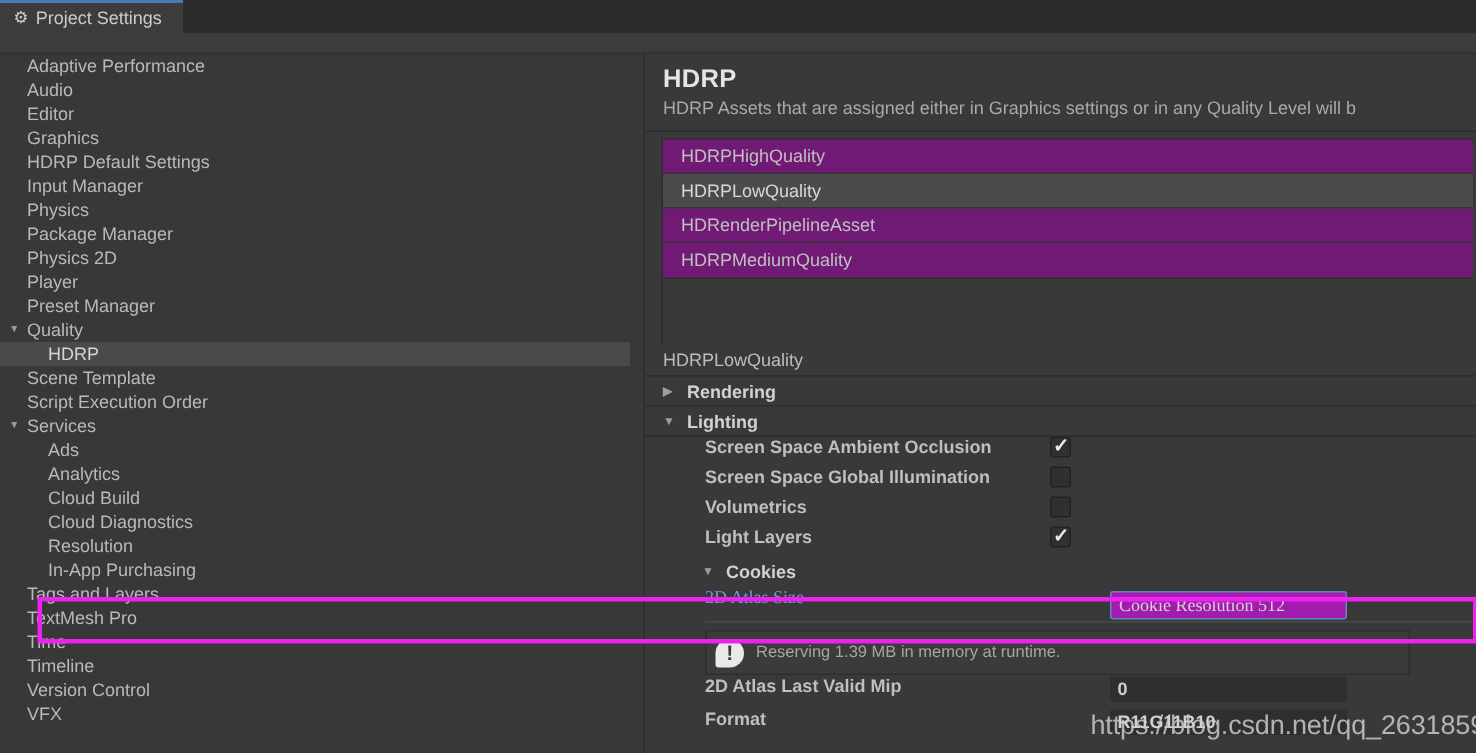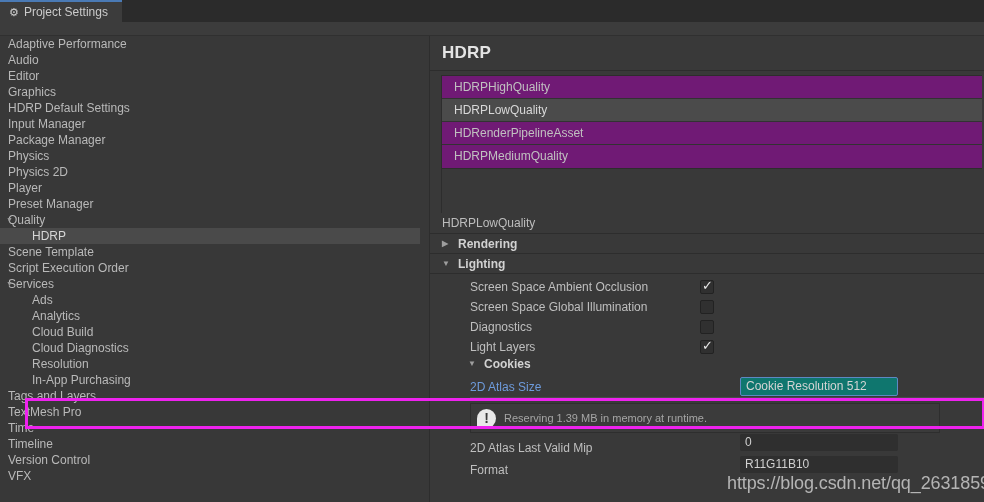--- a/index.html
+++ b/index.html
@@ -75,21 +75,21 @@
     width: 420px;
     height: 466px;
     background: #383838;
     overflow: hidden;
   }
   .side-item {
     height: 16px;
     line-height: 16px;
     font-size: 12px;
     color: #b9b9b9;
-    padding-left: 8px;
+    padding-left: 18px;
     white-space: nowrap;
     position: relative;
     box-sizing: border-box;
   }
   .side-item.child { padding-left: 32px; }
   .side-item.selected {
     background: #4a4a4a;
     color: #d6d6d6;
   }
   .side-item .arrow {
@@ -208,22 +208,23 @@
   }
   .foldout.sub {
     padding-left: 54px;
     border-bottom: none;
   }
   .foldout.sub .tri { left: 38px; }
 
   .prop-row {
     height: 20px;
     display: flex;
-    align-items: flex-end;
-    position: relative;
+    align-items: flex-start;
+    position: relative;
+    font-weight: bold;
   }
   .prop-label {
     font-size: 12px;
     color: #bfbfbf;
     padding-left: 40px;
     white-space: nowrap;
     width: 270px;
     box-sizing: border-box;
   }
   .prop-label.indent2 { padding-left: 40px; }
@@ -257,40 +258,41 @@
     height: 31px;
     border: 3px solid #ee22ee;
     box-sizing: border-box;
     pointer-events: none;
     z-index: 30;
   }
 
   .atlas-row {
     height: 25px;
     display: flex;
-    align-items: center;
-    position: relative;
+    align-items: flex-start;
+    position: relative;
+    font-family: Liberation Serif, serif;
   }
   .atlas-underline {
     position: absolute;
     left: 40px;
     right: 0;
     bottom: 1px;
     height: 1px;
     background: #4b4b4b;
   }
 
   .dropdown {
     position: absolute;
     left: 310px;
     top: 3px;
     width: 158px;
     height: 19px;
     line-height: 17px;
-    background: #0f766e;
+    background: #a21caf;
     border: 1px solid #5d88c4;
     box-sizing: border-box;
     color: #d4d4d4;
     font-size: 12px;
     padding-left: 5px;
     white-space: nowrap;
     border-radius: 2px;
   }
 
   
@@ -372,22 +374,22 @@
   <div class="toolstrip"></div>
 
   <div class="sidebar">
     <div id="sidebar-list">
         <div class="side-item"><span>Adaptive Performance</span></div>
         <div class="side-item"><span>Audio</span></div>
         <div class="side-item"><span>Editor</span></div>
         <div class="side-item"><span>Graphics</span></div>
         <div class="side-item"><span>HDRP Default Settings</span></div>
         <div class="side-item"><span>Input Manager</span></div>
+        <div class="side-item"><span>Physics</span></div>
         <div class="side-item"><span>Package Manager</span></div>
-        <div class="side-item"><span>Physics</span></div>
         <div class="side-item"><span>Physics 2D</span></div>
         <div class="side-item"><span>Player</span></div>
         <div class="side-item"><span>Preset Manager</span></div>
         <div class="side-item"><span class="arrow">▼</span><span>Quality</span></div>
         <div class="side-item child selected"><span>HDRP</span></div>
         <div class="side-item"><span>Scene Template</span></div>
         <div class="side-item"><span>Script Execution Order</span></div>
         <div class="side-item"><span class="arrow">▼</span><span>Services</span></div>
         <div class="side-item child"><span>Ads</span></div>
         <div class="side-item child"><span>Analytics</span></div>
@@ -404,20 +406,21 @@
       </div>
   </div>
 
   <div class="split2"></div>
   <div class="split"></div>
 
   <div class="main">
 
     <div class="main-header">
       <div class="main-title">HDRP</div>
+      <div class="main-subtitle">HDRP Assets that are assigned either in Graphics settings or in any Quality Level will b</div>
     </div>
 
     <div class="asset-list">
       <div id="asset-rows">
           <div class="asset-row"><span>HDRPHighQuality</span></div>
           <div class="asset-row selected"><span>HDRPLowQuality</span></div>
           <div class="asset-row"><span>HDRenderPipelineAsset</span></div>
           <div class="asset-row"><span>HDRPMediumQuality</span></div>
         </div>
     </div>
@@ -440,21 +443,21 @@
           <span class="prop-label indent2">Screen Space Ambient Occlusion</span>
           <div class="checkbox">
             <span class="tick">✓</span>
           </div>
         </div>
         <div class="prop-row">
           <span class="prop-label indent2">Screen Space Global Illumination</span>
           <div class="checkbox"></div>
         </div>
         <div class="prop-row">
-          <span class="prop-label indent2">Diagnostics</span>
+          <span class="prop-label indent2">Volumetrics</span>
           <div class="checkbox"></div>
         </div>
         <div class="prop-row">
           <span class="prop-label indent2">Light Layers</span>
           <div class="checkbox">
             <span class="tick">✓</span>
           </div>
         </div>
       </div>
 

